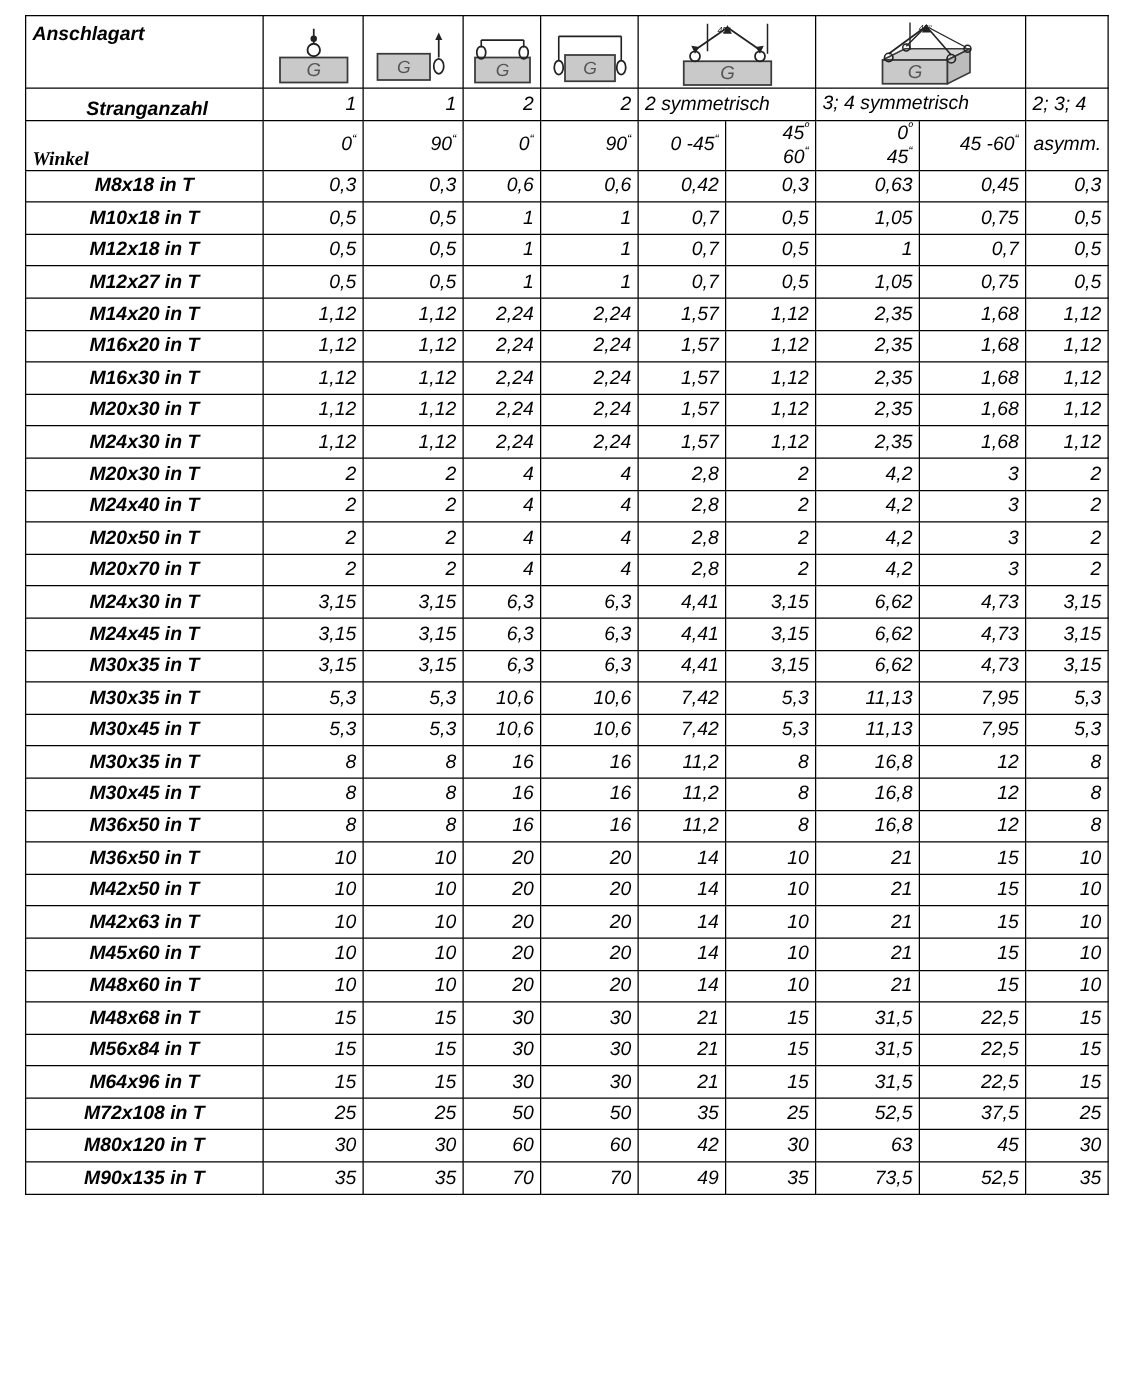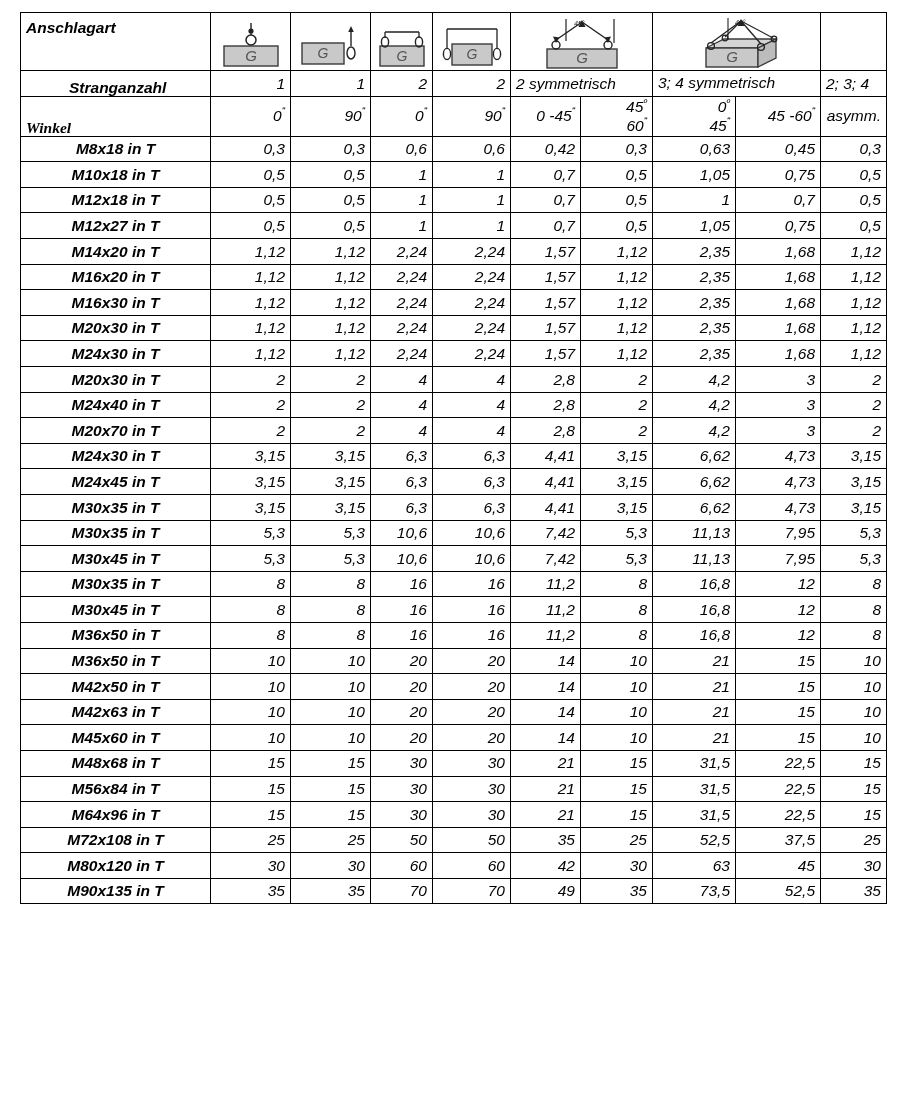--- a/index.html
+++ b/index.html
@@ -384,20 +384,32 @@
           <td class="num">2</td>
           <td class="num">4</td>
           <td class="num">4</td>
           <td class="num">2,8</td>
           <td class="num">2</td>
           <td class="num">4,2</td>
           <td class="num">3</td>
           <td class="num">2</td>
         </tr>
         <tr class="r-data">
+          <td class="rowlabel">M20x50 in T</td>
+          <td class="num">2</td>
+          <td class="num">2</td>
+          <td class="num">4</td>
+          <td class="num">4</td>
+          <td class="num">2,8</td>
+          <td class="num">2</td>
+          <td class="num">4,2</td>
+          <td class="num">3</td>
+          <td class="num">2</td>
+        </tr>
+        <tr class="r-data">
           <td class="rowlabel">M20x70 in T</td>
           <td class="num">2</td>
           <td class="num">2</td>
           <td class="num">4</td>
           <td class="num">4</td>
           <td class="num">2,8</td>
           <td class="num">2</td>
           <td class="num">4,2</td>
           <td class="num">3</td>
           <td class="num">2</td>
@@ -529,20 +541,32 @@
           <td class="num">20</td>
           <td class="num">20</td>
           <td class="num">14</td>
           <td class="num">10</td>
           <td class="num">21</td>
           <td class="num">15</td>
           <td class="num">10</td>
         </tr>
         <tr class="r-data">
           <td class="rowlabel">M45x60 in T</td>
+          <td class="num">10</td>
+          <td class="num">10</td>
+          <td class="num">20</td>
+          <td class="num">20</td>
+          <td class="num">14</td>
+          <td class="num">10</td>
+          <td class="num">21</td>
+          <td class="num">15</td>
+          <td class="num">10</td>
+        </tr>
+        <tr class="r-data">
+          <td class="rowlabel">M48x60 in T</td>
           <td class="num">10</td>
           <td class="num">10</td>
           <td class="num">20</td>
           <td class="num">20</td>
           <td class="num">14</td>
           <td class="num">10</td>
           <td class="num">21</td>
           <td class="num">15</td>
           <td class="num">10</td>
         </tr>

